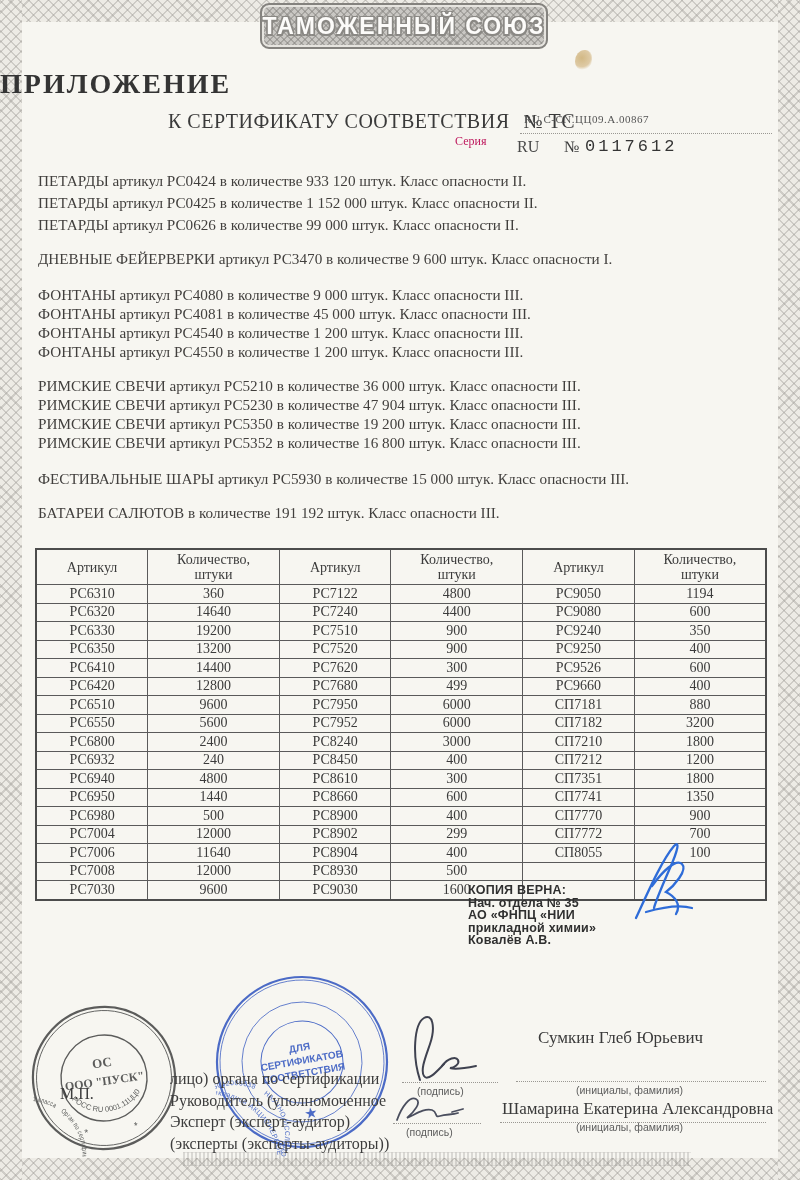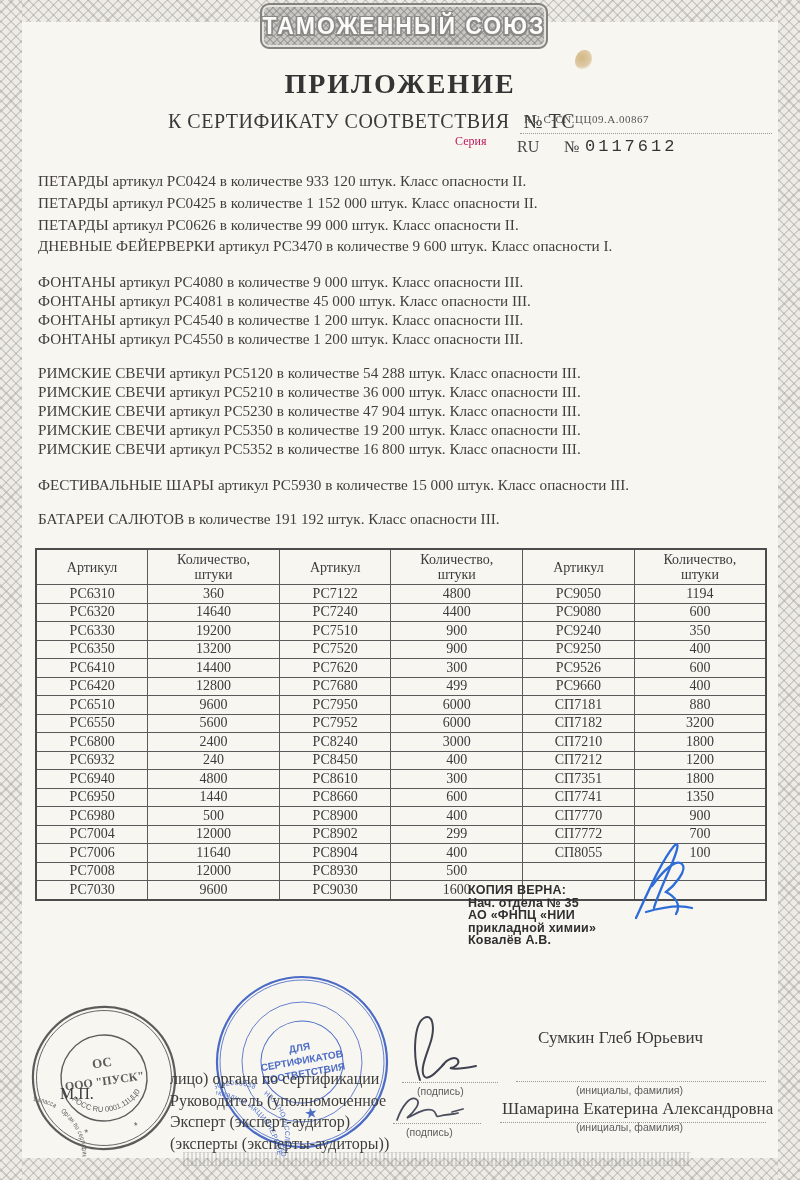--- a/index.html
+++ b/index.html
@@ -21,37 +21,37 @@
       repeating-linear-gradient(-45deg, rgba(128,126,122,.45) 0 1.5px, transparent 1.5px 5px),
       #c9c7c3;
     border:2px solid #84827e;border-radius:9px;box-shadow:inset 0 0 0 2px #e6e4df;
     display:flex;align-items:center;justify-content:center;
     font-family:"Liberation Sans",sans-serif;font-weight:bold;font-size:23px;letter-spacing:2px;
     color:#fcfbf9;
     text-shadow:-1.5px -1.5px 0 #8a8884,1.5px -1.5px 0 #8a8884,-1.5px 1.5px 0 #8a8884,1.5px 1.5px 0 #8a8884;}
   .stain{position:absolute;left:575px;top:50px;width:17px;height:20px;border-radius:60% 40% 55% 45%;
     background:radial-gradient(circle at 40% 40%, #c9a96a 0%, #d8bf92 55%, transparent 75%);opacity:.8;}
   
-  .doc-title{position:absolute;left:0;top:68px;width:800px;text-align:center;
+  .doc-title{position:absolute;left:0;top:68px;width:800px;
     font-weight:600;font-size:28px;letter-spacing:2px;color:#343434;}
   .subtitle{position:absolute;left:168px;top:110px;font-size:20px;font-weight:500;
     letter-spacing:.5px;color:#3a3a3a;white-space:nowrap;}
   .subtitle .no{margin-left:14px;}
   .cert-number{position:absolute;left:524px;top:113px;font-size:11px;color:#555;
     letter-spacing:.5px;white-space:nowrap;}
   .dotted{position:absolute;height:0;border-bottom:1.5px dotted #9a9893;}
   .series-label{position:absolute;left:455px;top:134px;font-size:12px;color:#be185d;}
   .series-region{position:absolute;left:517px;top:138px;font-size:16px;color:#4a4a4a;}
   .serial-sign{position:absolute;left:564px;top:138px;font-size:16px;color:#3c3c3c;}
   .serial-digits{position:absolute;left:585px;top:137px;font-family:"Liberation Mono",monospace;
     font-size:17px;letter-spacing:3px;color:#353535;text-align:right;}
   
   .product-list{position:absolute;left:38px;top:170px;width:732px;font-size:15.2px;color:#413f3d;}
   .pgroup{line-height:19px;margin-bottom:15px;}
-  .pgroup:nth-child(1){line-height:22px;margin-bottom:0;}
+  .pgroup:nth-child(1){line-height:22px;margin-bottom:13px;}
   .pgroup:nth-child(2){margin-bottom:17px;}
   .pgroup:nth-child(4){margin-bottom:17px;}
   
   .qty-table{position:absolute;left:35px;top:548px;width:732px;border-collapse:collapse;
     table-layout:fixed;font-size:14px;color:#3b3b3b;border:2px solid #4c4c4c;}
   .qty-table th,.qty-table td{border:1px solid #5a5a5a;text-align:center;padding:0;font-weight:normal;}
   .qty-table th{height:34px;line-height:15px;vertical-align:middle;}
   .qty-table td{height:17.5px;line-height:16px;font-size:14px;}
   
   .copy-block{position:absolute;left:468px;top:884px;font-family:"Liberation Sans",sans-serif;
@@ -104,21 +104,20 @@
       <div class="pgroup">
         <div>ДНЕВНЫЕ ФЕЙЕРВЕРКИ артикул РС3470 в количестве 9 600 штук. Класс опасности I.</div>
       </div>
       <div class="pgroup">
         <div>ФОНТАНЫ артикул РС4080 в количестве 9 000 штук. Класс опасности III.</div>
         <div>ФОНТАНЫ артикул РС4081 в количестве 45 000 штук. Класс опасности III.</div>
         <div>ФОНТАНЫ артикул РС4540 в количестве 1 200 штук. Класс опасности III.</div>
         <div>ФОНТАНЫ артикул РС4550 в количестве 1 200 штук. Класс опасности III.</div>
       </div>
       <div class="pgroup">
-        <div>РИМСКИЕ СВЕЧИ артикул РС5120   в количестве 54 288 штук. Класс опасности III.</div>
         <div>РИМСКИЕ СВЕЧИ артикул РС5210 в количестве 36 000 штук. Класс опасности III.</div>
         <div>РИМСКИЕ СВЕЧИ артикул РС5230 в количестве 47 904 штук. Класс опасности III.</div>
         <div>РИМСКИЕ СВЕЧИ артикул РС5350 в количестве 19 200 штук. Класс опасности III.</div>
         <div>РИМСКИЕ СВЕЧИ артикул РС5352 в количестве 16 800 штук. Класс опасности III.</div>
       </div>
       <div class="pgroup">
         <div>ФЕСТИВАЛЬНЫЕ ШАРЫ артикул РС5930 в количестве 15 000 штук. Класс опасности III.</div>
       </div>
       <div class="pgroup">
         <div>БАТАРЕИ САЛЮТОВ в количестве 191 192 штук. Класс опасности III.</div>

